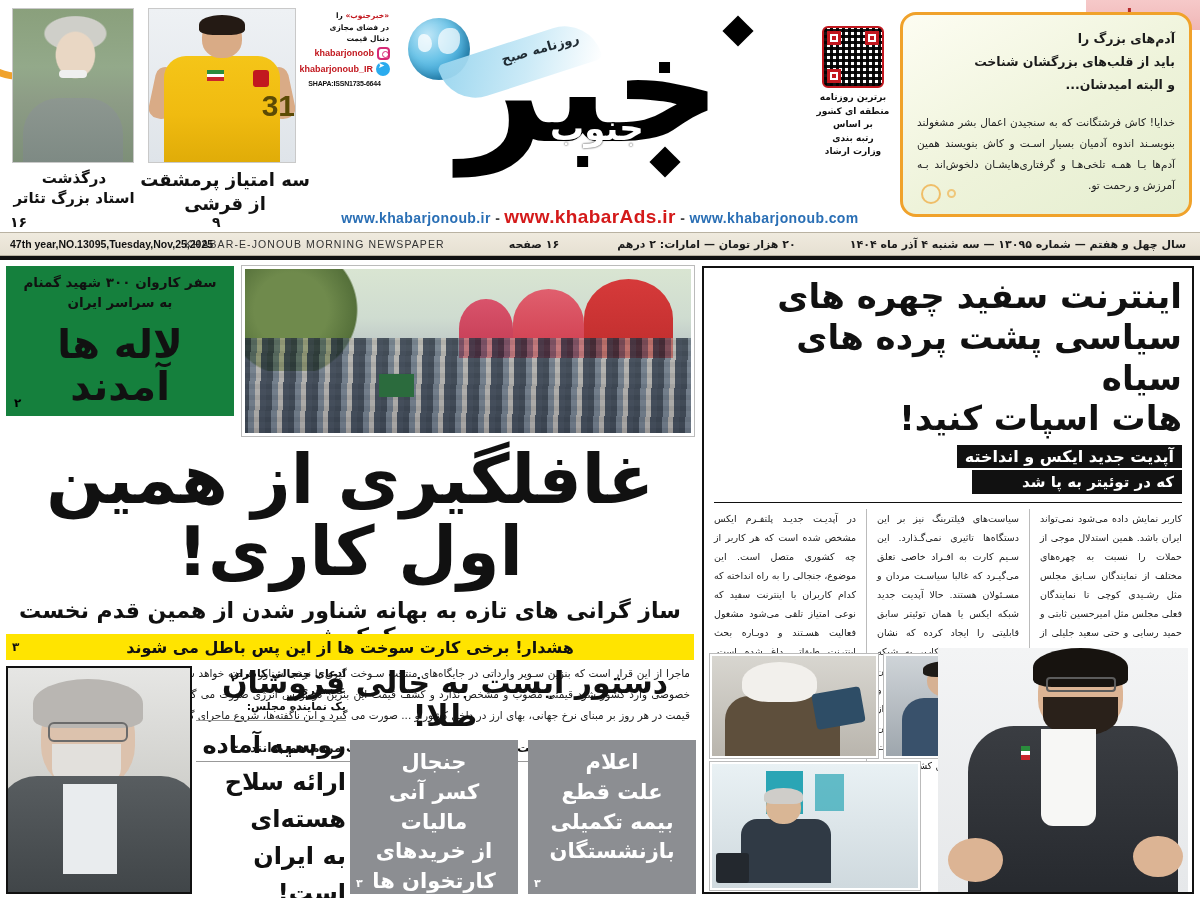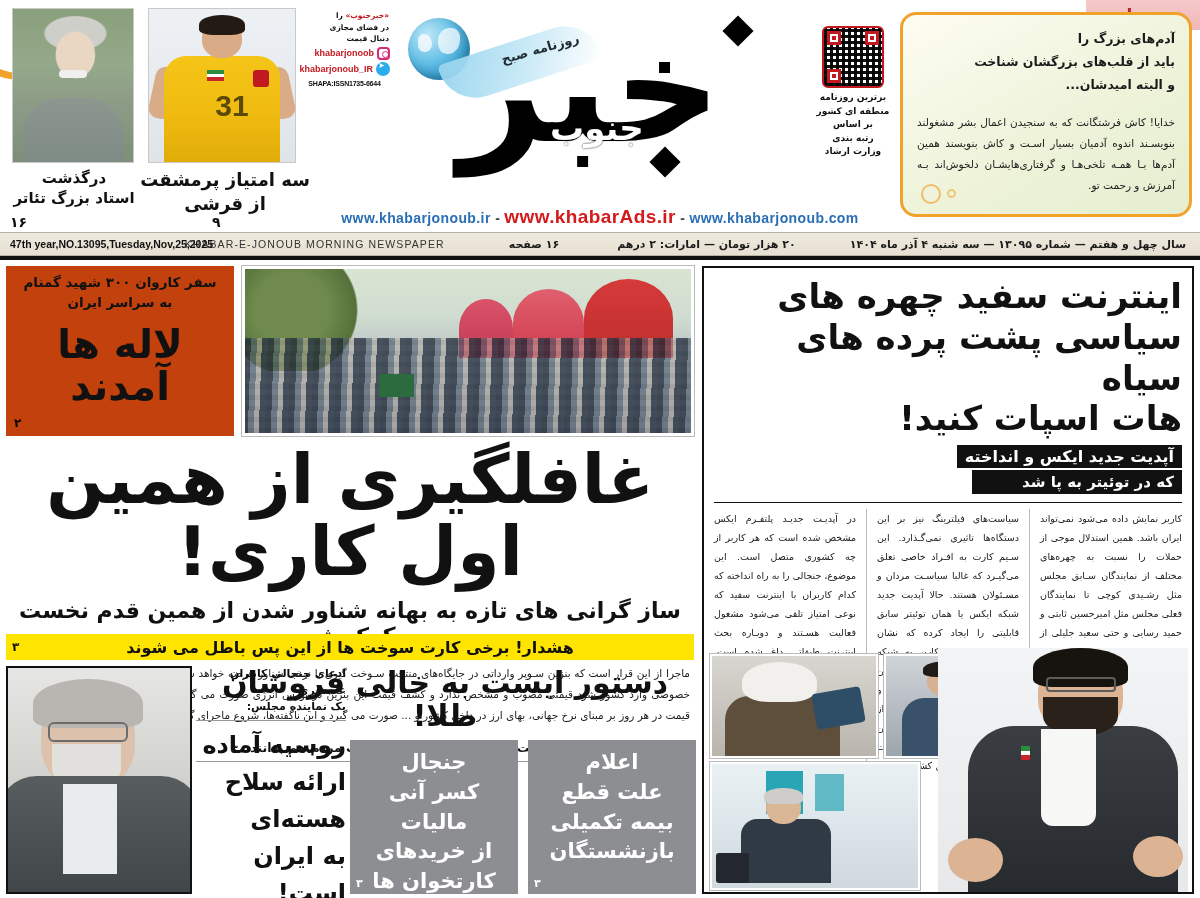--- a/index.html
+++ b/index.html
@@ -46,21 +46,21 @@
 
   
   .img-player { position:absolute; inset:0; background:linear-gradient(180deg,#eef1f4 0%, #dfe4e9 100%); }
   .img-player .head { position:absolute; left:36%; top:6%; width:28%; height:26%; background:#d9ab86; border-radius:50% 50% 45% 45%; }
   .img-player .hair { position:absolute; left:34%; top:4%; width:32%; height:13%; background:#241a14; border-radius:50% 50% 30% 30%; }
   .img-player .jersey {
     position:absolute; left:10%; top:31%; width:80%; height:69%;
     background:linear-gradient(180deg,#f5c518 0%, #f0bb10 55%, #e0ac08 100%);
     border-radius:22px 22px 0 0;
   }
-  .img-player .num { position:absolute; left:0; right:0; top:52%; text-align:center; font-size:30px; font-weight:bold; color:#5b4a05; font-family:"Liberation Sans", sans-serif;padding-left:20px; }
+  .img-player .num { position:absolute; left:0; right:0; top:52%; text-align:right; font-size:30px; font-weight:bold; color:#5b4a05; font-family:"Liberation Sans", sans-serif;padding-left:20px; }
   .img-player .badge { position:absolute; right:18%; top:40%; width:16px; height:17px; background:#c2181f; border-radius:3px; }
   .img-player .flag { position:absolute; left:40%; top:40%; width:17px; height:11px; background:linear-gradient(180deg,#2a8c3c 33%, #fff 33% 66%, #c8262c 66%); }
   .img-player .armL { position:absolute; left:2%; top:38%; width:16%; height:34%; background:#d9ab86; border-radius:10px; transform:rotate(12deg); }
   .img-player .armR { position:absolute; right:2%; top:38%; width:16%; height:34%; background:#d9ab86; border-radius:10px; transform:rotate(-12deg); }
 
   .cap-theater { left:0px; top:168px; width:148px; font-size:15px; }
   .cap-player  { left:140px; top:168px; width:170px; font-size:18px; }
   .pg-num { position:absolute; font-size:14px; font-weight:bold; color:#111; }
 
   
@@ -156,21 +156,21 @@
   .info-bar .c-price { margin-right:54px; }
   .info-bar .c-pages { margin-right:58px; }
   .info-bar .c-en { margin-right:64px; direction:ltr; font-family:"Liberation Sans",sans-serif; font-size:10.5px; letter-spacing:1.1px; color:#333; font-weight:normal; }
   .info-bar .c-eng-left { position:absolute; left:10px; direction:ltr; font-family:"Liberation Sans",sans-serif; font-size:10.5px; font-weight:bold; color:#111; }
   .info-black { position:absolute; left:0; top:256px; width:1200px; height:4px; background:#111; }
 
   
   .body-zone { position:absolute; left:0; top:262px; width:1200px; height:636px; }
 
   
-  .lale { position:absolute; left:6px; top:4px; width:228px; height:170px; background:#c2410c; padding:6px 8px; }
+  .lale { position:absolute; left:6px; top:4px; width:228px; height:150px; background:#15803d; padding:6px 8px; }
   .lale-kicker { font-size:13.5px; font-weight:bold; color:#111; text-align:center; line-height:1.5; }
   .lale-title { font-size:40px; font-weight:bold; color:#111; text-align:center; line-height:1.05; margin-top:10px; }
   .lale-pg { position:absolute; left:8px; bottom:6px; font-size:12px; font-weight:bold; }
 
   
   .crowd { position:absolute; left:242px; top:4px; width:452px; height:170px; border:3px solid #fff; outline:1px solid #bbb; overflow:hidden; }
   .crowd .sky { position:absolute; inset:0; background:linear-gradient(180deg,#d9e5d2 0%, #cfdcd0 30%, #b6bfc3 55%, #8d949c 100%); }
   .crowd .tree { position:absolute; left:0; top:0; width:26%; height:62%; background:radial-gradient(circle at 40% 40%, #6f8a4c 0 40%, #55703a 70%, rgba(85,112,58,0) 72%); }
   .crowd .arch1 { position:absolute; right:4%; top:6%; width:20%; height:48%; background:linear-gradient(180deg,#d63a3a 0%, #bf2d2d 100%); border-radius:50% 50% 0 0; }
   .crowd .arch2 { position:absolute; right:24%; top:12%; width:16%; height:42%; background:linear-gradient(180deg,#e05f6e 0%, #cf3c4d 100%); border-radius:50% 50% 0 0; }

